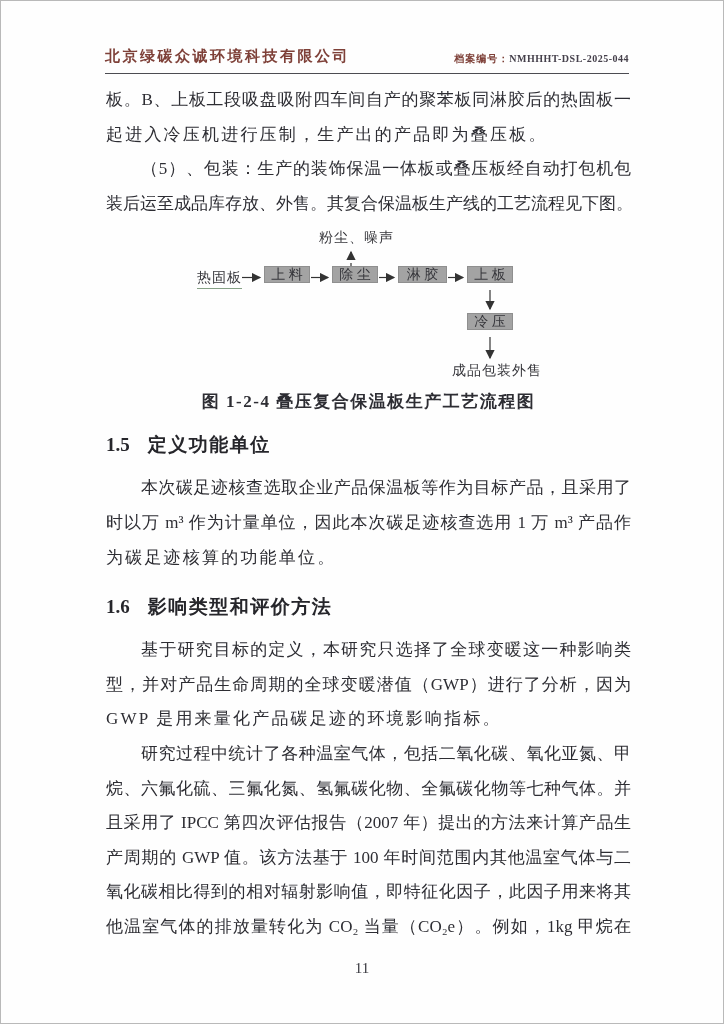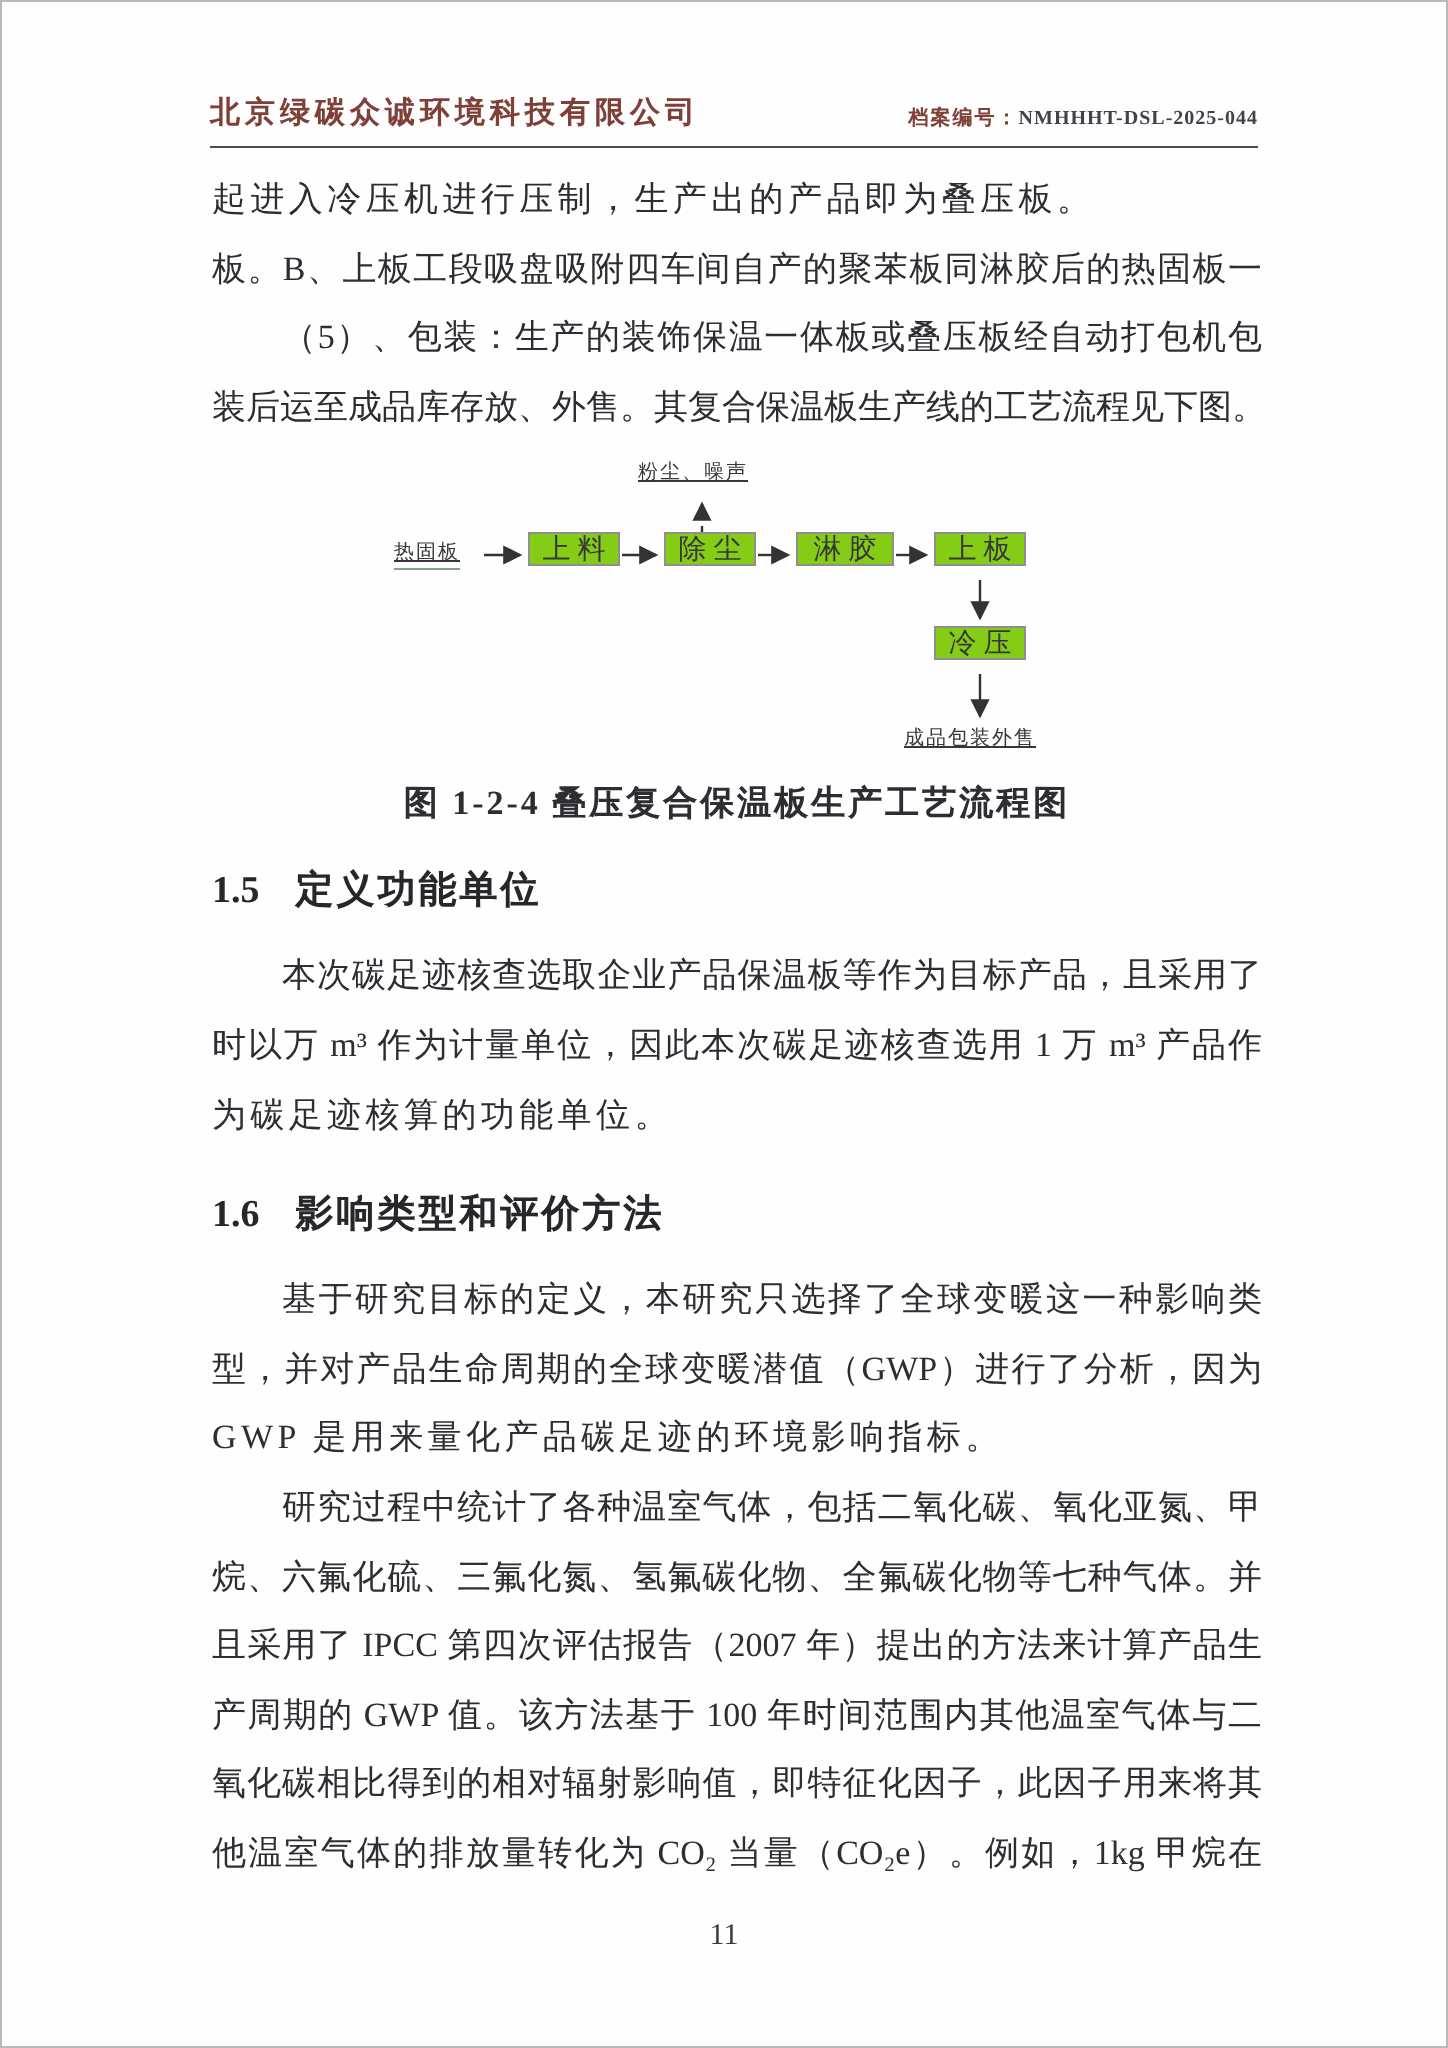--- a/index.html
+++ b/index.html
@@ -35,26 +35,26 @@
     font-size: 17px; line-height: 34.6px;
     text-align: justify; text-align-last: justify;
     white-space: nowrap;
   }
   .ln.end { text-align-last: left; white-space: normal; letter-spacing: 2.2px; }
   .ln.ind { text-indent: 35px; }
   .p-first { margin-top: 13px; }
   
   .flow { position: relative; width: 724px; margin-left: -105px; height: 155px; margin-top: 5px; }
   .flow .svgwrap { position: absolute; inset: 0; }
-  .fc-label { position: absolute; font-size: 10px; color: #36363b; letter-spacing: 1px; white-space: nowrap; text-decoration: underline; }
+  .fc-label { position: absolute; font-size: 14px; color: #36363b; letter-spacing: 1px; white-space: nowrap; }
   .fc-emission { left: 318px; top: 3px; }
   .fc-input { left: 196px; top: 43px; border-bottom: 1px solid #86a186; padding-bottom: 1px; }
   .fc-box {
     position: absolute; top: 40px; height: 17px;
-    border: 1px solid #8f8f8f; background: #84cc16;
+    border: 1px solid #8f8f8f; background: #a3a3a3;
     display: flex; align-items: center; justify-content: center;
     font-size: 14px; color: #36363b; white-space: nowrap;
   }
   .fc-box.b0 { left: 263px; width: 46px; }
   .fc-box.b1 { left: 331px; width: 46px; }
   .fc-box.b2 { left: 397px; width: 49px; }
   .fc-box.b3 { left: 466px; width: 46px; }
   .fc-box.b4 { left: 466px; width: 46px; top: 87px; }
   .fc-output { left: 451px; top: 136px; }
   
@@ -81,22 +81,22 @@
   <div class="hdr">
     <span class="company">北京绿碳众诚环境科技有限公司</span>
     <span class="docno">
       <span class="lbl">档案编号：</span><span class="code">NMHHHT-DSL-2025-044</span>
     </span>
   </div>
 
   <div class="content">
 
     <div class="para">
+      <div class="ln">板。B、上板工段吸盘吸附四车间自产的聚苯板同淋胶后的热固板一</div>
       <div class="ln end">起进入冷压机进行压制，生产出的产品即为叠压板。</div>
-      <div class="ln">板。B、上板工段吸盘吸附四车间自产的聚苯板同淋胶后的热固板一</div>
     </div>
 
     <div class="para">
       <div class="ln ind">（5）、包装：生产的装饰保温一体板或叠压板经自动打包机包</div>
       <div class="ln">装后运至成品库存放、外售。其复合保温板生产线的工艺流程见下图。</div>
     </div>
 
     <div class="flow">
       <div class="svgwrap">
         <svg width="724" height="155" viewBox="0 0 724 155">

